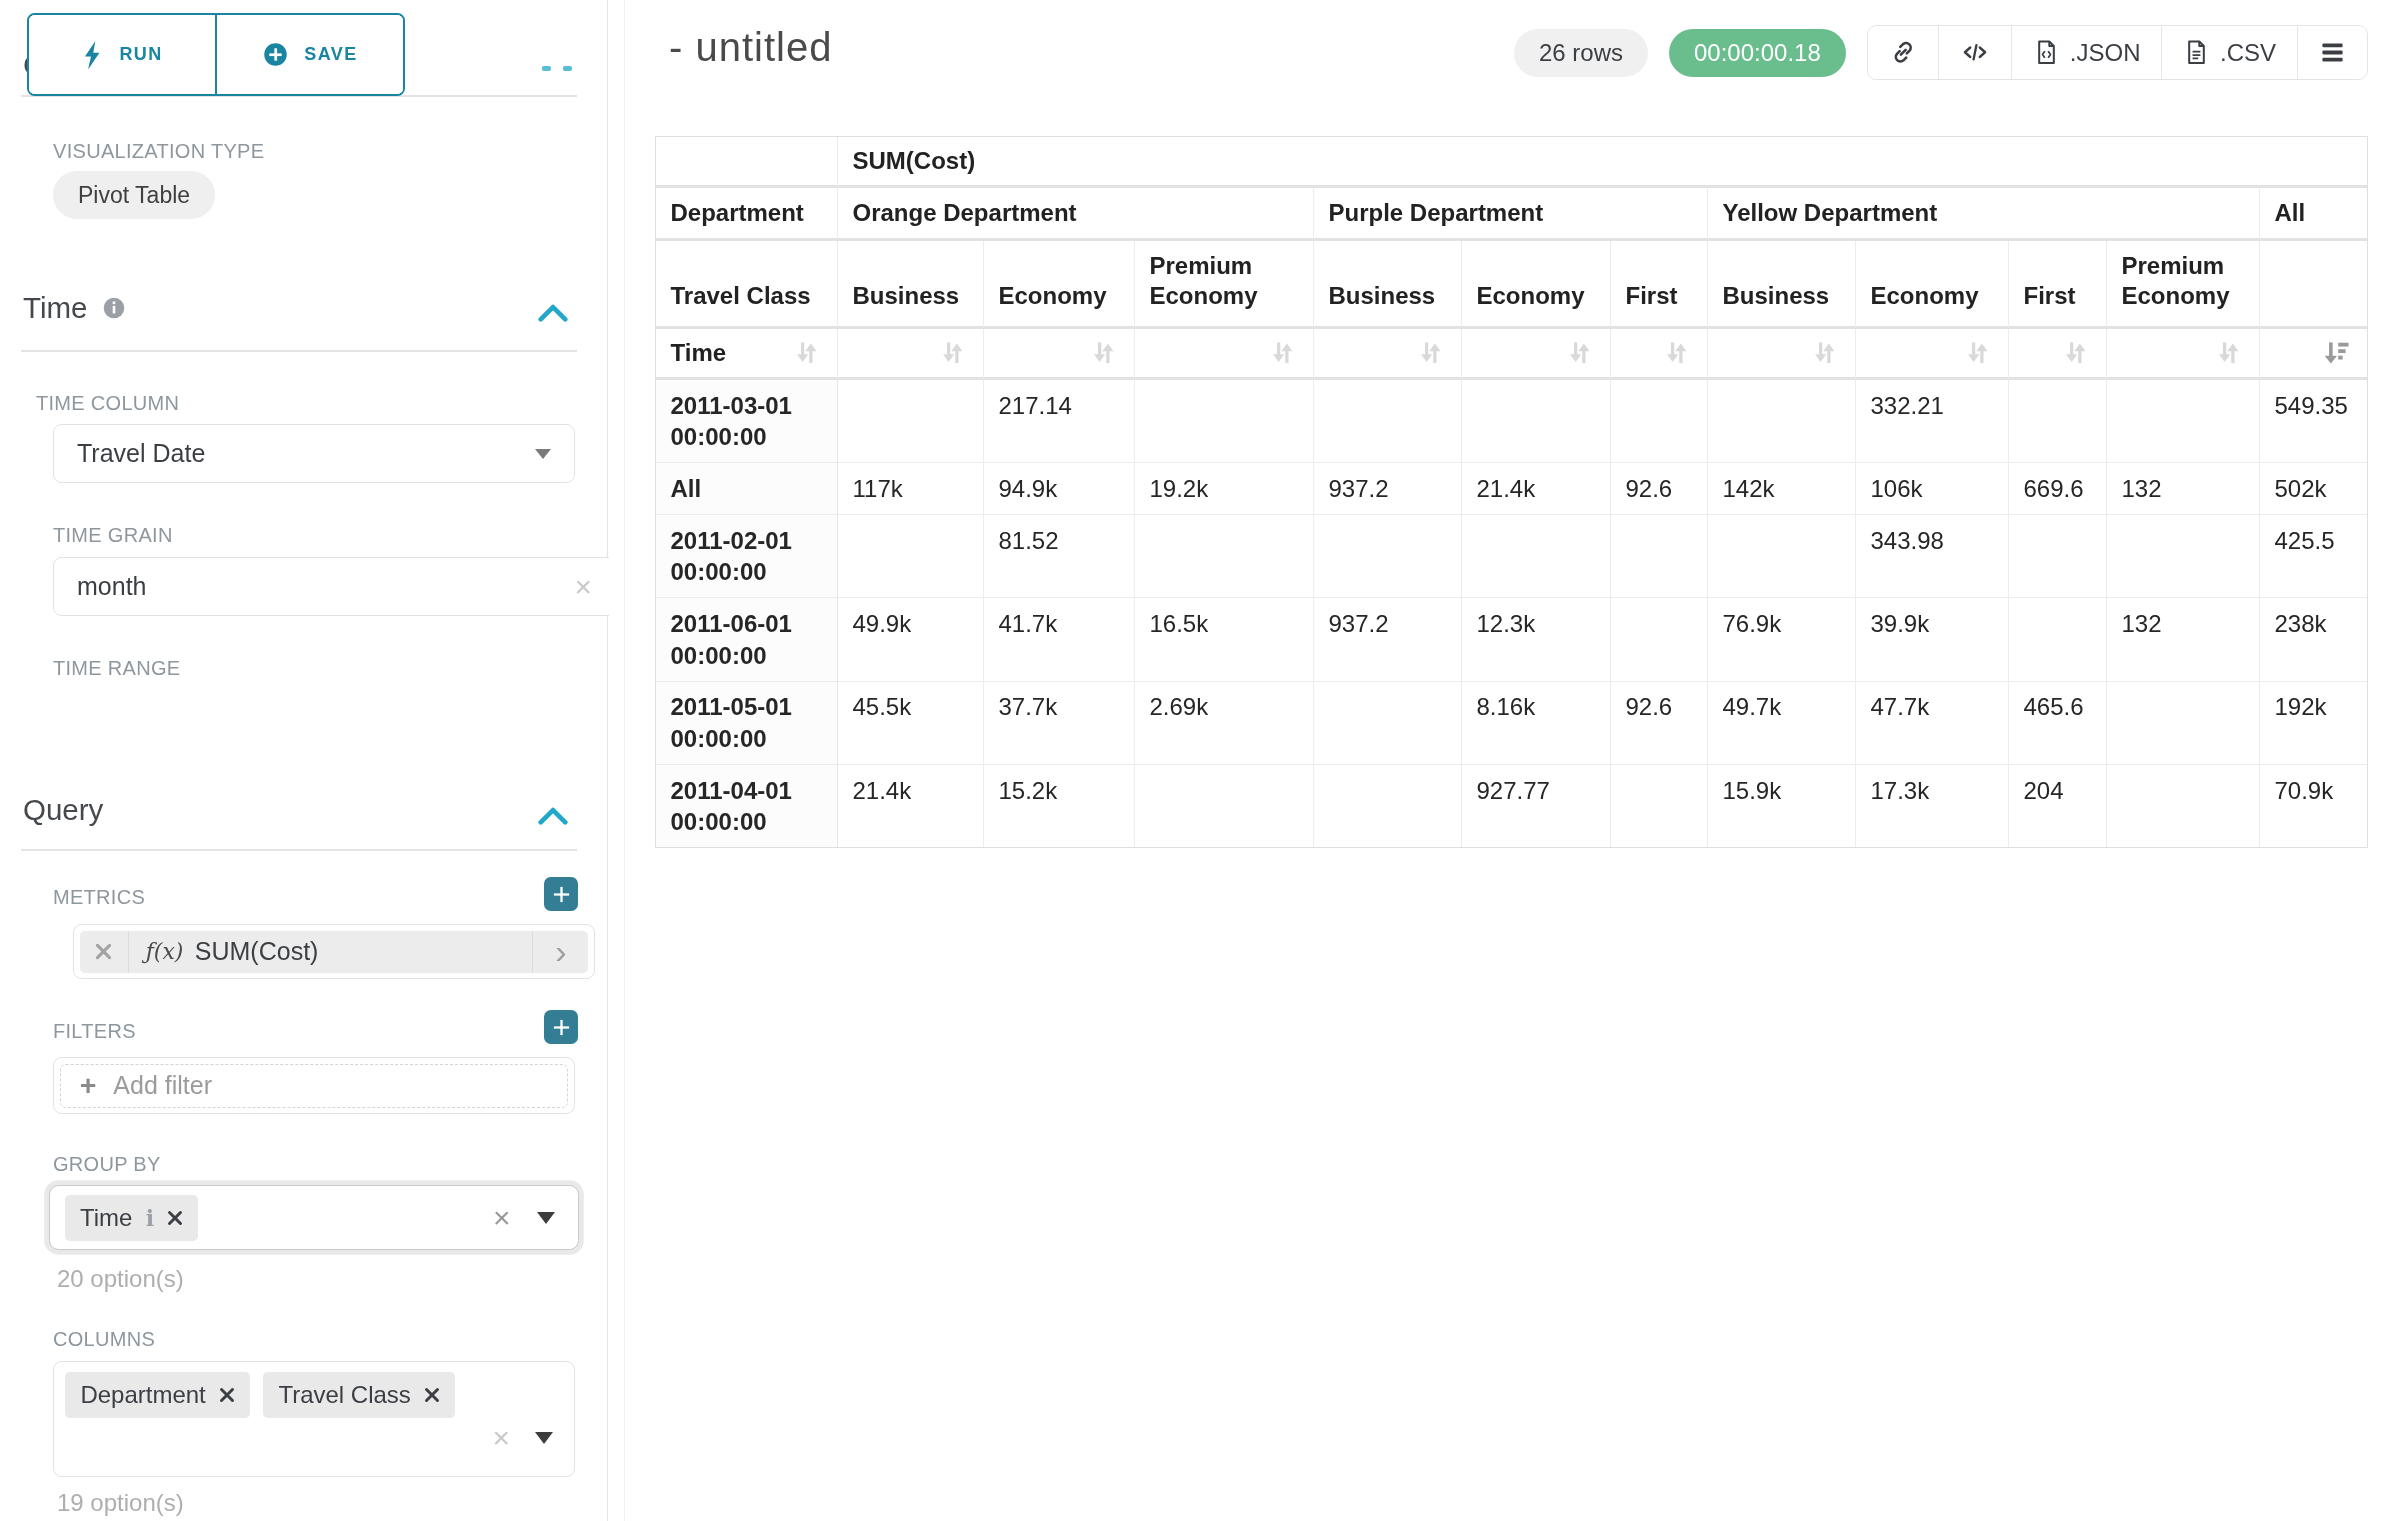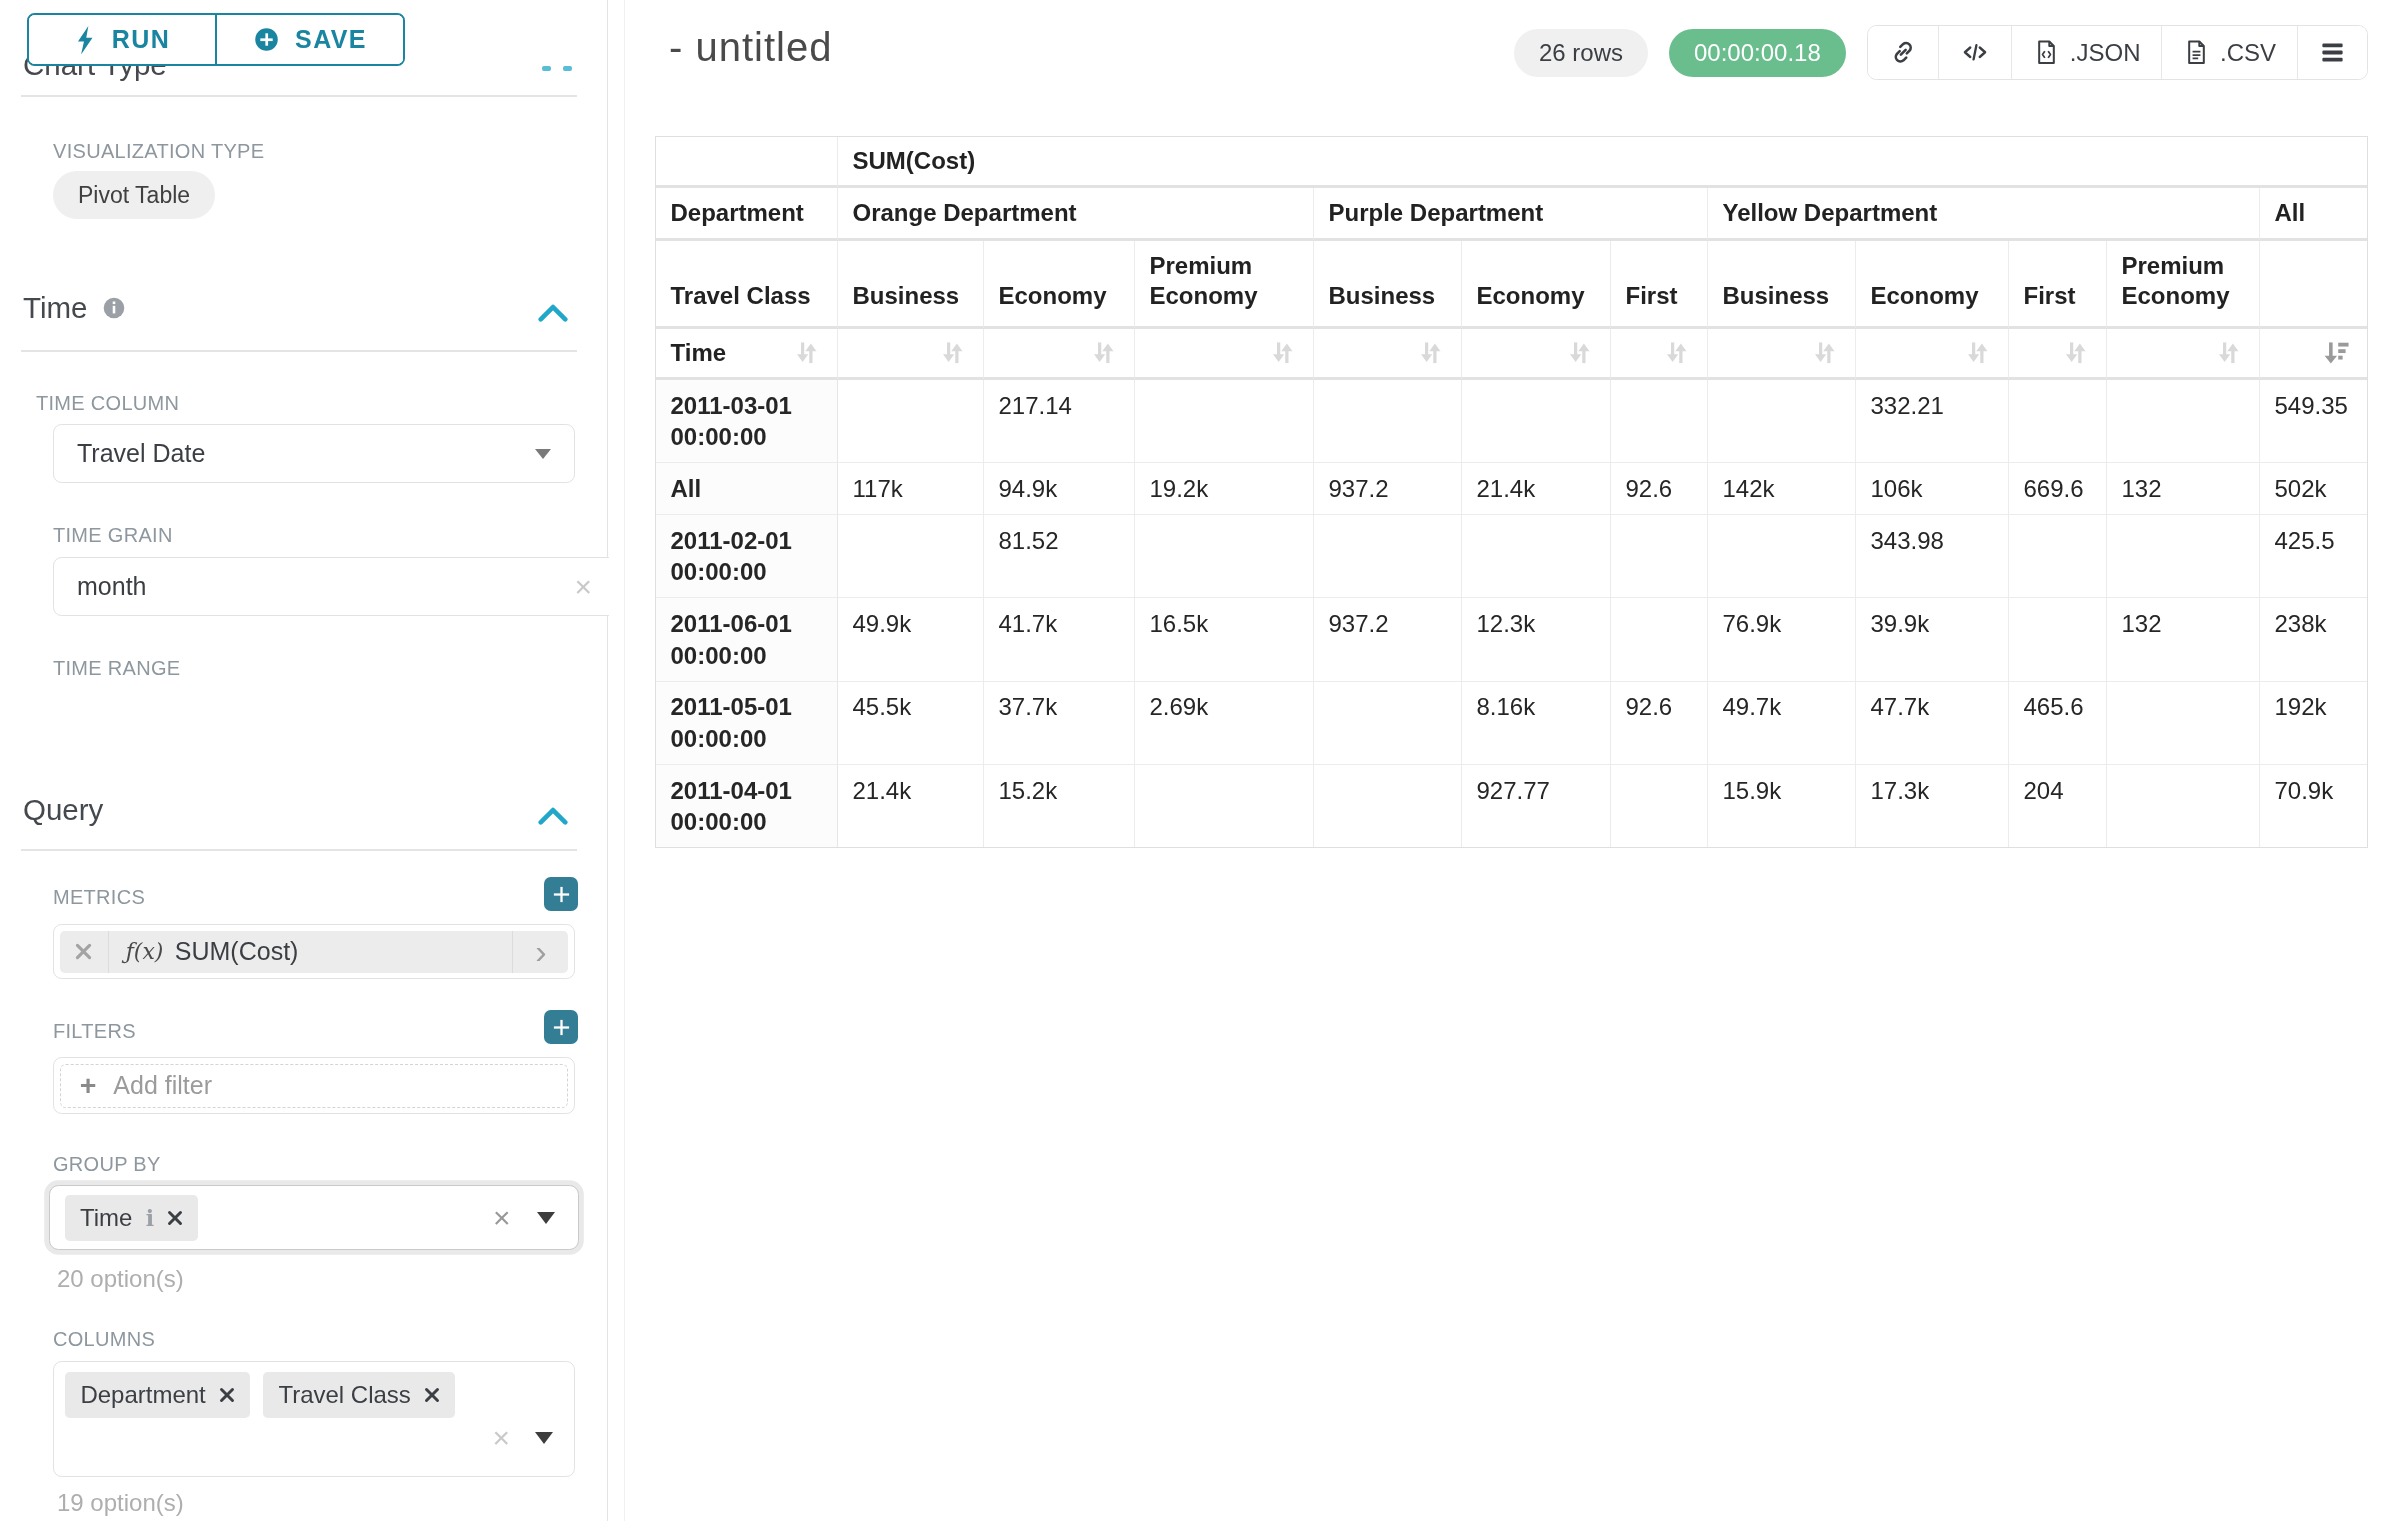--- a/index.html
+++ b/index.html
@@ -15,26 +15,26 @@
   .pill{display:inline-flex;align-items:center;background:#efefef;border-radius:25px;height:48px;padding:0 25px;font-size:23px;color:#404040;}
   .select{border:1.9px solid #e2e2e2;border-radius:8.6px;background:#fff;display:flex;align-items:center;padding-left:23px;font-size:25px;color:#3b3f44;box-sizing:border-box;}
   .caret{width:0;height:0;border-left:8.6px solid transparent;border-right:8.6px solid transparent;border-top:10.5px solid #7a7a7a;}
   .sel-x{font-size:30px;color:#c9c9c9;line-height:1;}
   .spacer{flex:1;}
   .plus-btn{width:34px;height:34px;border-radius:6.7px;background:#337e94;display:flex;align-items:center;justify-content:center;}
   .token{display:inline-flex;align-items:center;background:#e9e9e9;border-radius:4.8px;height:46px;padding:0 15px;font-size:24px;color:#3b3f44;gap:13.3px;}
   .token .info-i{font-family:"DejaVu Serif",serif;font-weight:bold;font-size:22px;color:#9aa0a6;}
 
   .btn-group{position:absolute;top:13.3px;left:27px;display:flex;border:2.4px solid #1a85a1;border-radius:7.6px;background:#fff;z-index:3;overflow:hidden;}
-  .tb-btn{width:186px;height:49px;display:flex;align-items:center;justify-content:center;gap:15px;font-size:25px;font-weight:bold;color:#1a85a1;letter-spacing:1.4px;background:#fff;}
+  .tb-btn{width:186px;height:79px;display:flex;align-items:center;justify-content:center;gap:15px;font-size:18px;font-weight:bold;color:#1a85a1;letter-spacing:1.4px;background:#fff;}
   .tb-btn + .tb-btn{border-left:2.4px solid #1a85a1;}
   #chart-type-heading{position:absolute;top:48px;left:23px;z-index:1;}
   .gutter-dot{position:absolute;width:8.6px;height:4.8px;border-radius:1.9px;background:#20a7c9;opacity:.75;}
 
-  .metric-box{border:1.9px solid #e2e2e2;border-radius:8.6px;padding:5.7px;box-sizing:border-box;}
+  .metric-box{border:1.9px solid #e2e2e2;border-radius:8.6px;padding:5.7px;box-sizing:border-box;margin-left:20px;}
   .metric-token{background:#ececec;border-radius:4.8px;height:42px;display:flex;align-items:center;}
   .metric-x{width:48px;display:flex;align-items:center;justify-content:center;border-right:1.9px solid #dcdcdc;align-self:stretch;}
   .metric-body{display:flex;align-items:center;gap:11.4px;padding-left:17px;flex:1;font-size:25px;color:#3b3f44;}
   .fx{font-family:"DejaVu Serif",serif;font-style:italic;font-size:22px;color:#4a4a4a;}
   .metric-arrow{width:55px;display:flex;align-items:center;justify-content:center;border-left:1.9px solid #dcdcdc;align-self:stretch;font-size:34px;color:#9f9f9f;}
 
   .filter-box{border:1.9px solid #e2e2e2;border-radius:8.6px;padding:5.7px;box-sizing:border-box;}
   .filter-dashed{border:1.9px dashed #d4d4d4;border-radius:5.7px;height:42px;display:flex;align-items:center;padding-left:19px;gap:17px;}
   .filter-dashed .plus-glyph{font-size:28.5px;font-weight:bold;color:#8a8a8a;line-height:1;}
   .filter-dashed .ph{font-size:25px;color:#9b9b9b;}

